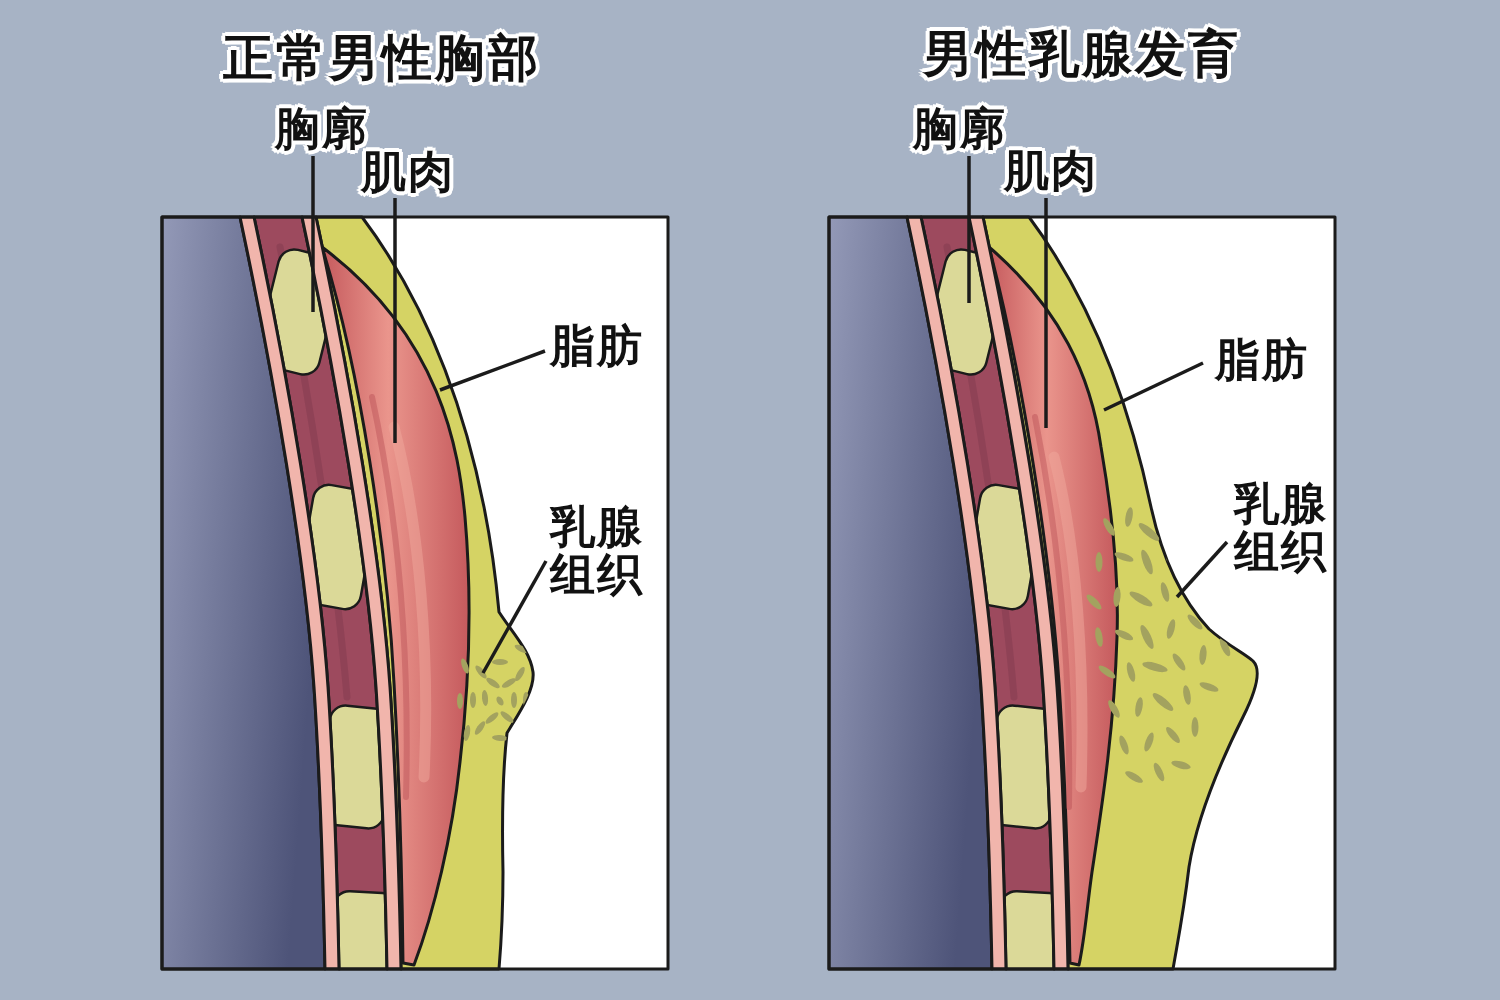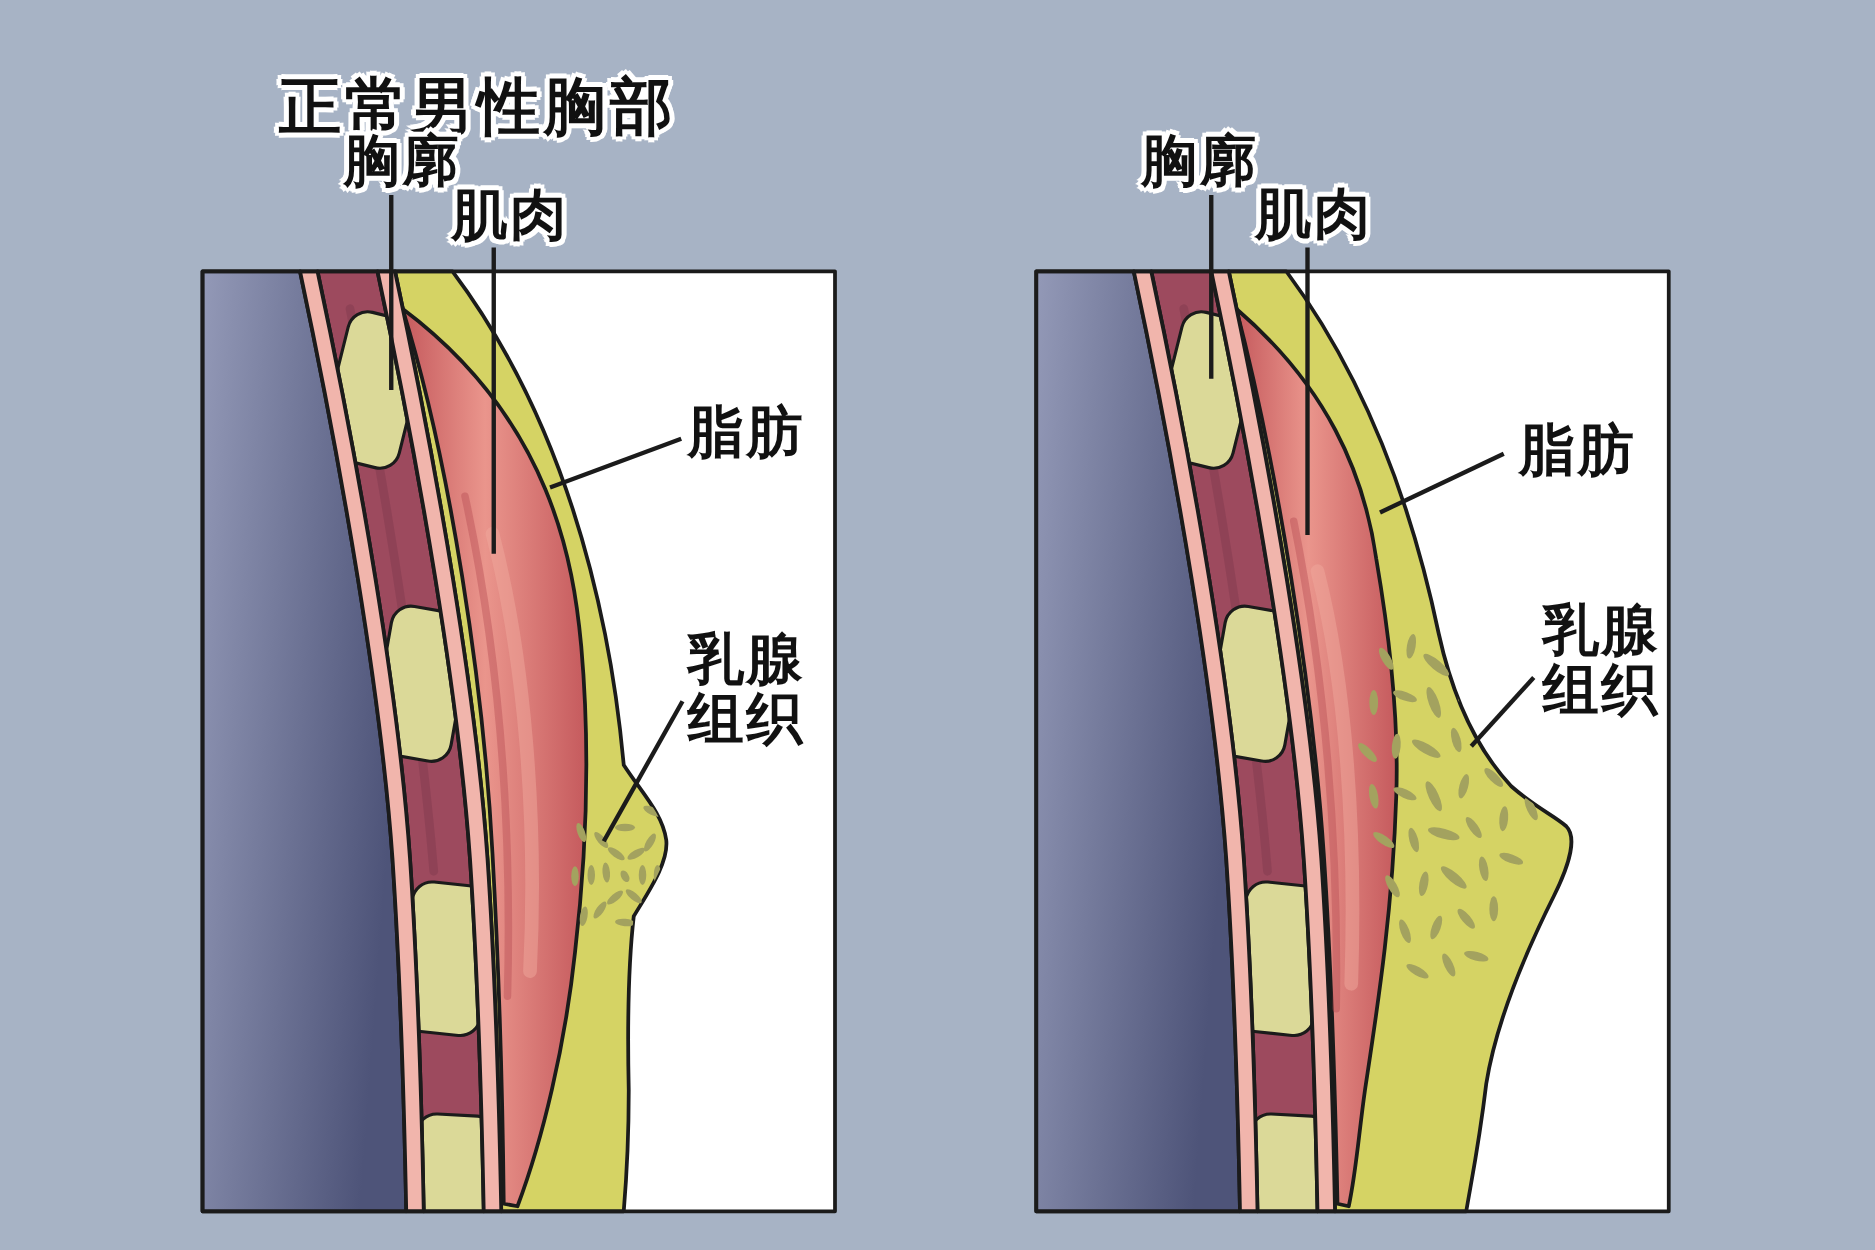--- a/index.html
+++ b/index.html
@@ -14,21 +14,21 @@
     font-weight:700;font-size:45px;line-height:1.06;
     color:var(--label-ink,#111);letter-spacing:2px;white-space:nowrap;
     text-shadow:
       -3px -3px 0 var(--label-halo,#fff), 3px -3px 0 var(--label-halo,#fff),
       -3px  3px 0 var(--label-halo,#fff), 3px  3px 0 var(--label-halo,#fff),
       -4px  0   0 var(--label-halo,#fff), 4px  0   0 var(--label-halo,#fff),
        0   -4px 0 var(--label-halo,#fff), 0    4px 0 var(--label-halo,#fff),
       -2px -2px 0 var(--label-halo,#fff), 2px  2px 0 var(--label-halo,#fff),
       -2px  2px 0 var(--label-halo,#fff), 2px -2px 0 var(--label-halo,#fff);
   }
-  .title{font-size:50px;letter-spacing:3px;margin-top:27px;}
+  .title{font-size:50px;letter-spacing:3px;}
   .two-line{text-align:right;}
   
   .st{stroke:var(--ink,#1b1b1b);stroke-width:3;stroke-linejoin:round;}
   .st2{stroke:var(--ink,#1b1b1b);stroke-width:2.5;stroke-linejoin:round;}
   .panel-bg{fill:var(--panel-bg,#fff);}
   .blue{fill:url(#gBlue);}
   .pink{fill:var(--pink,#f1b5ac);}
   .maroon{fill:var(--maroon,#9d4a5e);}
   .cream{fill:var(--cream,#dbd998);}
   .muscle{fill:url(#gMuscle);}
@@ -201,20 +201,21 @@
       <path class="leader" d="M545,351 L440,390"></path>
       <path class="leader" d="M546,561 L483,673"></path>
       <path class="leader" d="M969,156 L969,303"></path>
       <path class="leader" d="M1046,198 L1046,428"></path>
       <path class="leader" d="M1203,363 L1104,410"></path>
       <path class="leader" d="M1227,542 L1177,597"></path>
     </g>
   </svg>
 
   <div class="lbl title" style="left:382px;top:32px;">正常男性胸部</div>
+  <div class="lbl title" style="left:1082px;top:28px;">男性乳腺发育</div>
 
   <div class="lbl" style="left:322px;top:105px;">胸廓</div>
   <div class="lbl" style="left:408px;top:148px;">肌肉</div>
   <div class="lbl" style="left:597px;top:322px;">脂肪</div>
   <div class="lbl two-line" style="left:597px;top:503px;">
     <div>乳腺</div>
     <div>组织</div>
   </div>
 
   <div class="lbl" style="left:960px;top:105px;">胸廓</div>

